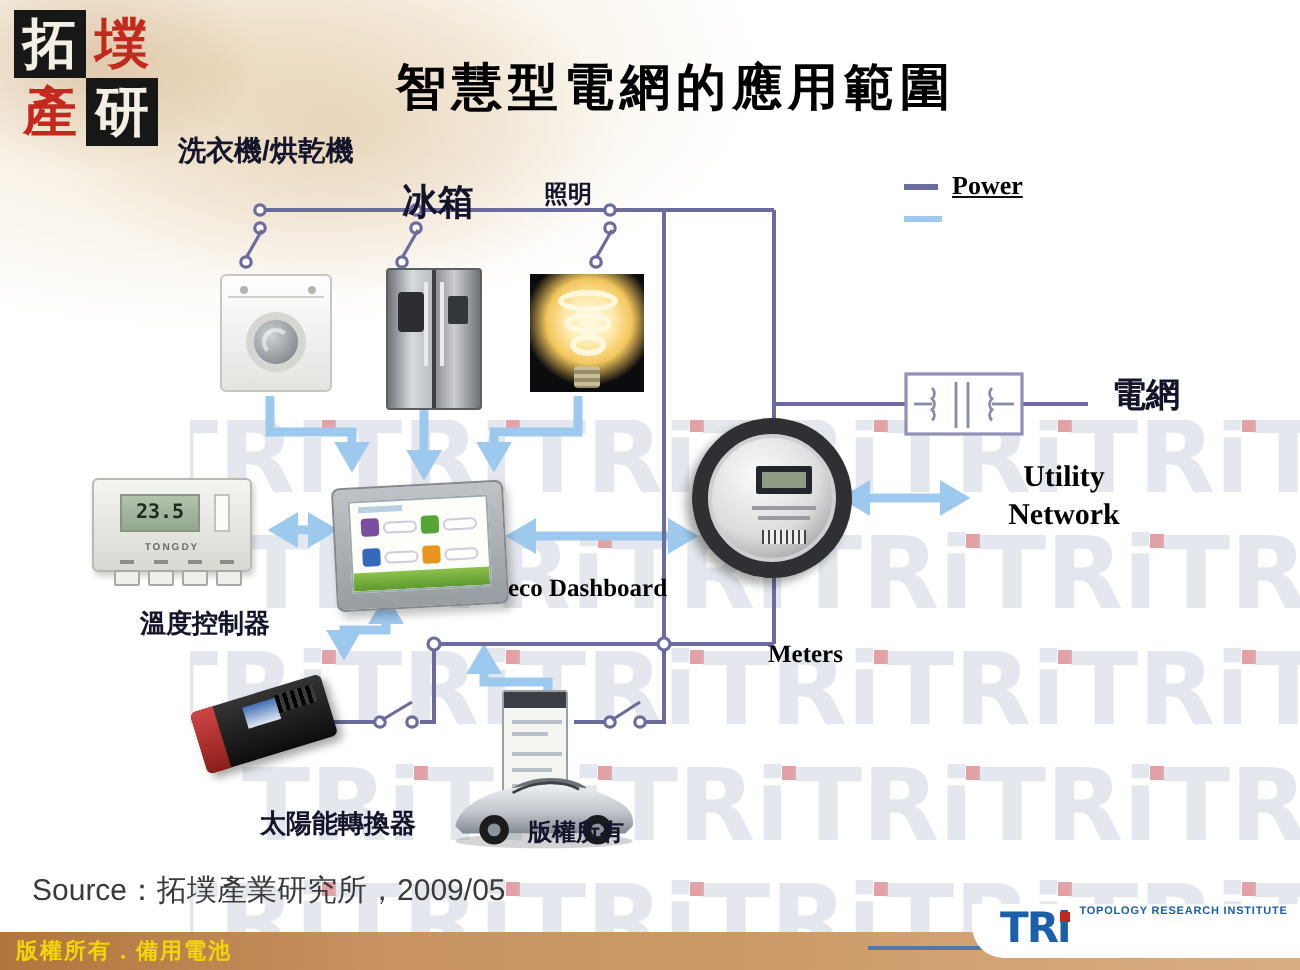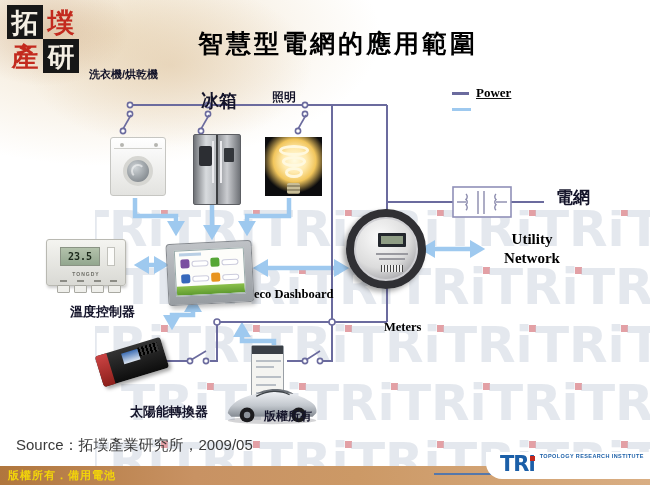--- a/index.html
+++ b/index.html
@@ -30,21 +30,21 @@
 
   .page-title{left:198px;top:27px;width:300px;font-family:"DejaVu Serif","Liberation Serif",serif;
     font-weight:bold;font-size:25px;letter-spacing:3px;white-space:nowrap;color:#000;}
 
   
   .legend{left:452px;top:85px;text-decoration:underline;}
   .legend-row{display:flex;align-items:center;height:16px;}
   .legend-swatch{width:17px;height:3px;margin-right:7px;}
   .legend-label{font-family:"Liberation Serif","DejaVu Serif",serif;font-weight:bold;font-size:13px;color:#000;}
 
-  .cn-label{font-weight:bold;color:#14142a;font-size:11px;white-space:nowrap;}
+  .cn-label{font-weight:bold;color:#14142a;font-size:14px;white-space:nowrap;}
   .en-label{font-family:"Liberation Serif","DejaVu Serif",serif;font-weight:bold;color:#000;white-space:nowrap;}
 
   
   .washer{left:110px;top:137px;width:56px;height:59px;background:linear-gradient(#ffffff,#e3e3e0);
     border:1px solid #c6c6c2;border-radius:3px;}
   .washer-panel{position:absolute;left:3px;top:3px;right:3px;height:8px;border-bottom:1px solid #cfcfcb;}
   .washer-knob{position:absolute;top:2px;width:4px;height:4px;border-radius:50%;background:#b5b5b0;}
   .washer-door{position:absolute;left:12px;top:18px;width:30px;height:30px;border-radius:50%;
     border:4px solid #d6d6d2;background:radial-gradient(circle at 38% 35%,#ced3d6,#878d92 75%);}
   .washer-door-ring{position:absolute;left:4px;top:4px;width:14px;height:14px;border-radius:50%;

